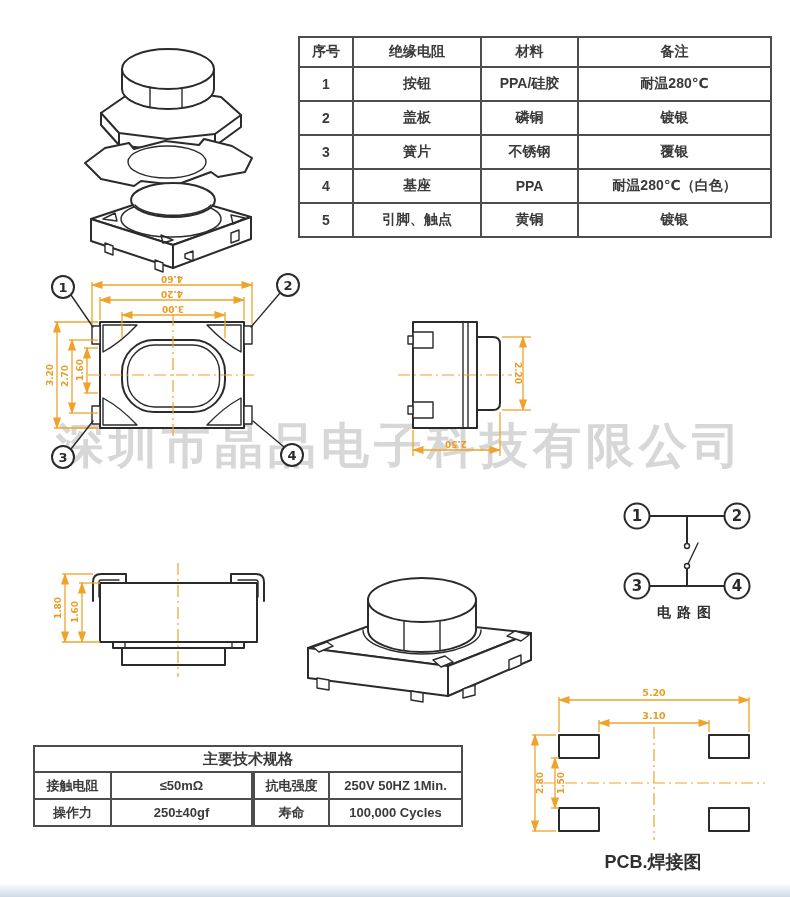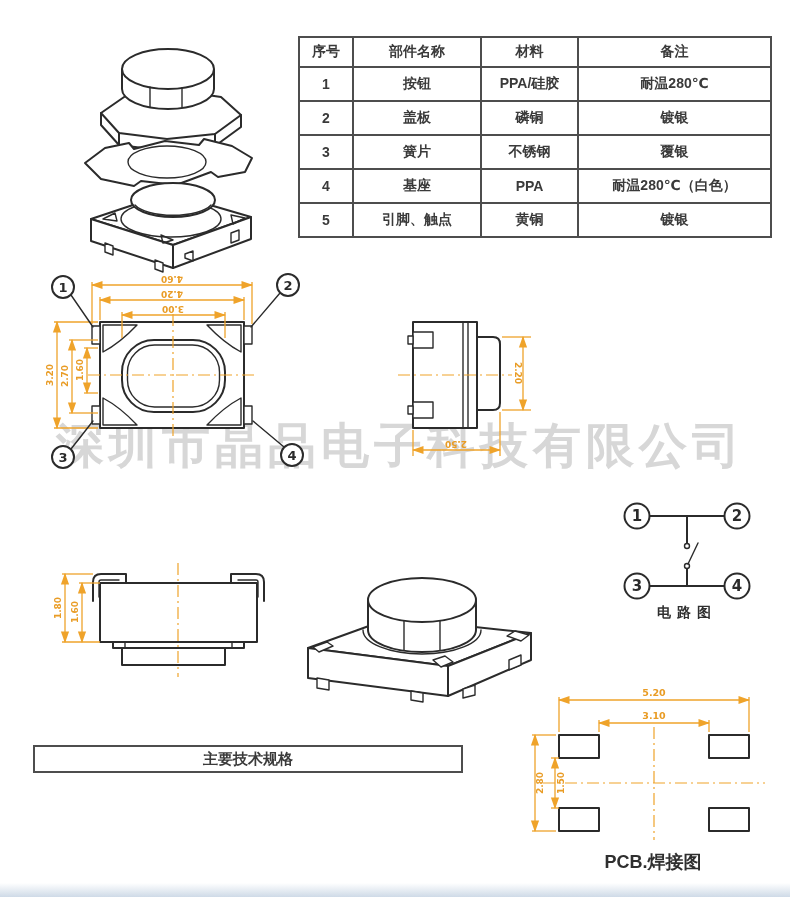--- a/index.html
+++ b/index.html
@@ -98,21 +98,21 @@
 <table id="parts-table">
   <colgroup>
       <col style="width:54px">
       <col style="width:128px">
       <col style="width:97px">
       <col style="width:193px">
     </colgroup>
   <tbody>
       <tr class="hdr">
     <th>序号</th>
-    <th>部件名称</th>
+    <th>绝缘电阻</th>
     <th>材料</th>
     <th>备注</th>
   </tr>
   <tr>
     <td>1</td>
     <td>按钮</td>
     <td>PPA/硅胶</td>
     <td>耐温280℃</td>
   </tr>
   <tr>
@@ -337,16 +337,28 @@
   <colgroup>
       <col style="width:77px">
       <col style="width:142px">
       <col style="width:76px">
       <col style="width:133px">
     </colgroup>
   <tbody>
       <tr>
     <td class="title" colspan="4">主要技术规格</td>
   </tr>
+  <tr>
+    <td>接触电阻</td>
+    <td class="thick-r">≤50mΩ</td>
+    <td>抗电强度</td>
+    <td>250V 50HZ 1Min.</td>
+  </tr>
+  <tr>
+    <td>操作力</td>
+    <td class="thick-r">250±40gf</td>
+    <td>寿命</td>
+    <td>100,000 Cycles</td>
+  </tr>
 </tbody>
   </table>
 
 <div id="bottom-fade" class="abs"></div>
 
 </body></html>

